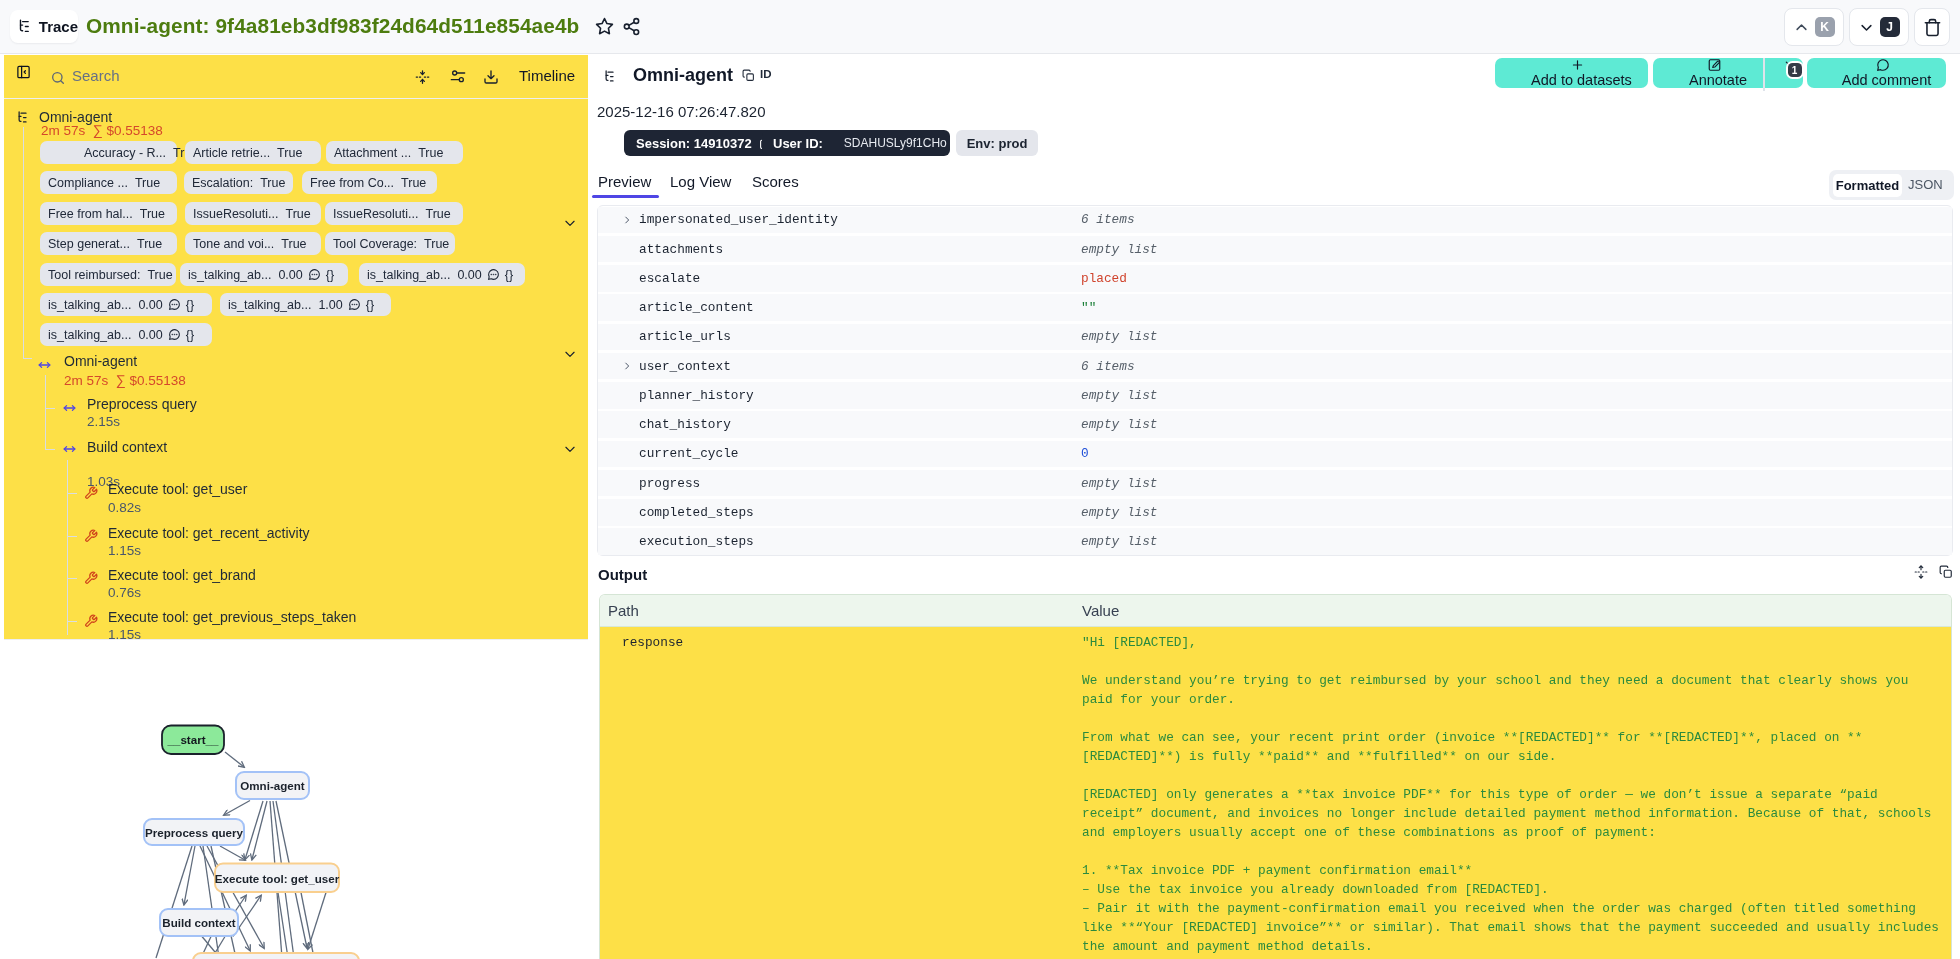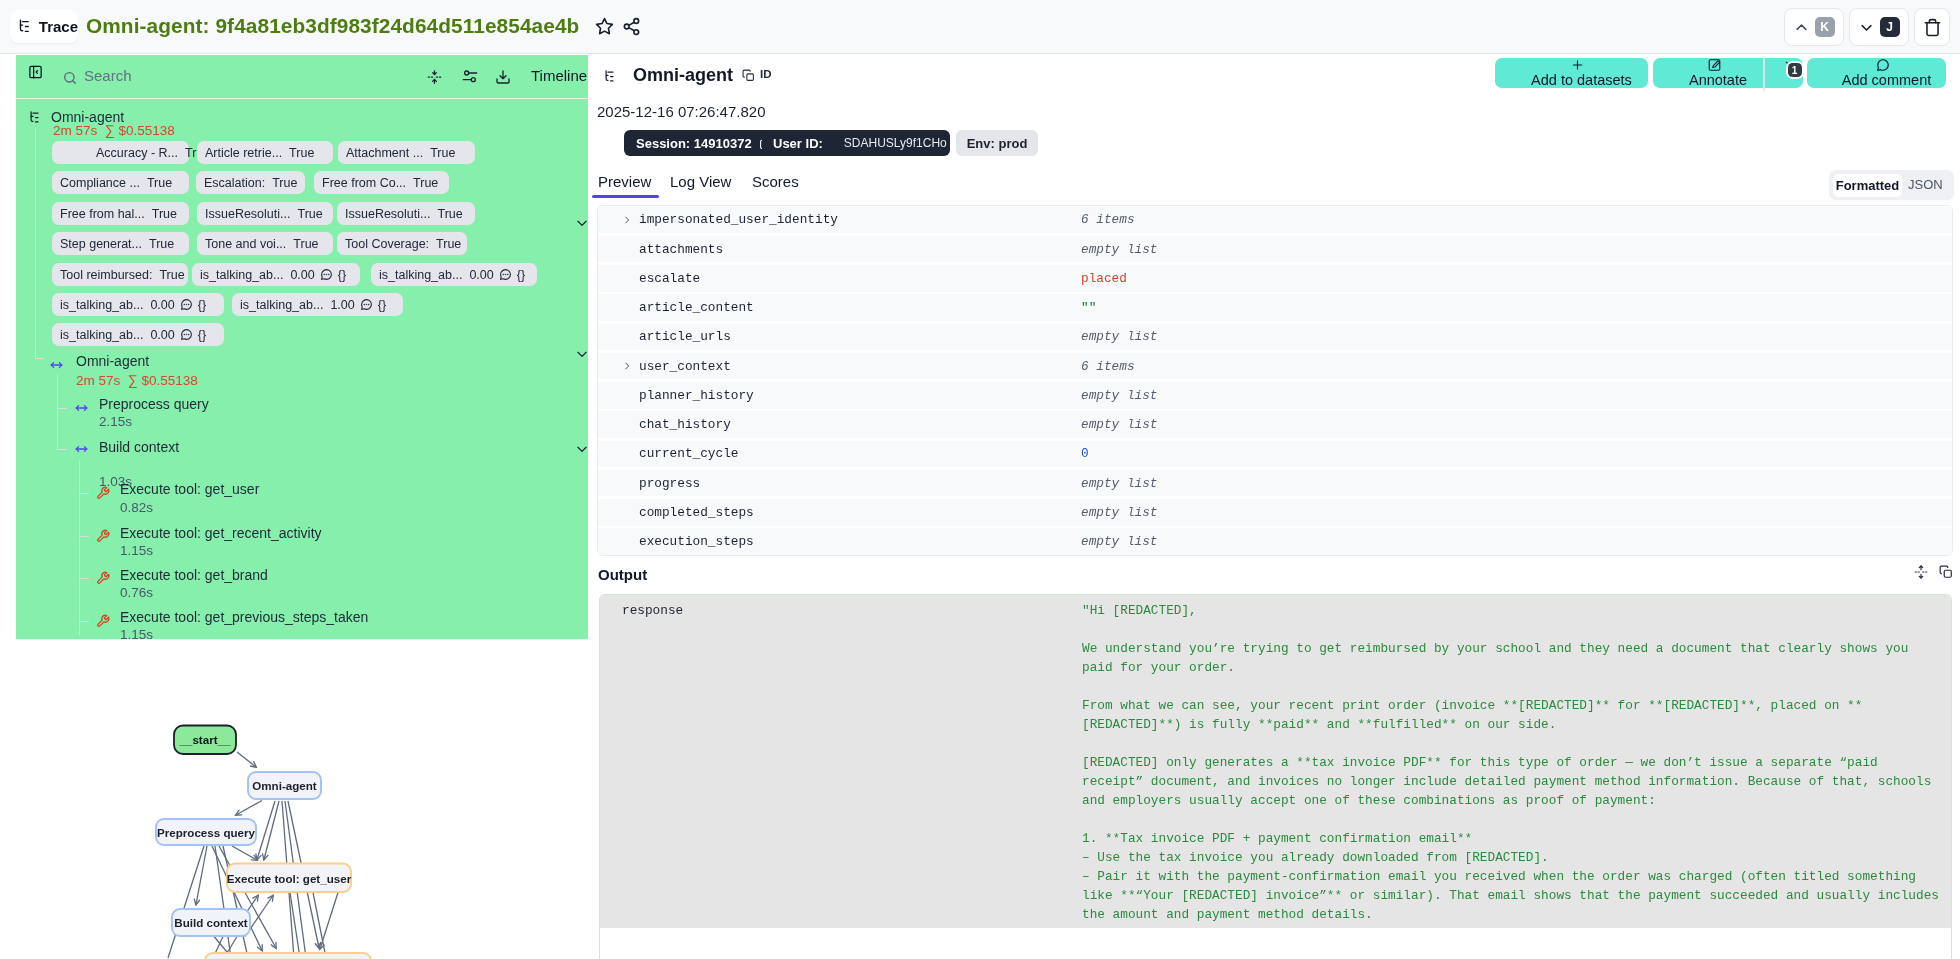--- a/index.html
+++ b/index.html
@@ -11,21 +11,21 @@
 
 
 #topbar { left:0; top:0; width:1960px; height:54px; background:#f8f9fb; border-bottom:1px solid #e6e8ec; }
 #tracepill { left:10px; top:10px; width:68px; height:33px; background:#fff; border-radius:8px; box-shadow:0 1px 2px rgba(16,24,40,.06); display:flex; align-items:center; padding-left:7px; }
 #tracepill span { font-size:15px; font-weight:bold; color:#0d1320; margin-left:5px; }
 #pagetitle { left:86px; top:14px; font-size:20.8px; font-weight:bold; color:#4d7c0f; letter-spacing:0.1px; }
 .topbtn { background:#fff; border:1px solid #e4e7ec; border-radius:8px; top:8px; height:38px; display:flex; align-items:center; justify-content:center; }
 .avbadge { width:20px; height:20px; border-radius:5px; color:#fff; font-size:12px; font-weight:bold; display:flex; align-items:center; justify-content:center; }
 
 
-#leftpanel { left:16px; top:55px; width:587px; height:904px; background:#86efac; border-right:1px solid #e6e8ec; }
+#leftpanel { left:4px; top:55px; width:587px; height:904px; background:#fde047; border-right:1px solid #e6e8ec; }
 #searchrow { left:0; top:0; width:586px; height:44px; border-bottom:1px solid #eceef2; }
 #searchlbl { left:68px; top:12px; font-size:15px; color:#667085; }
 #timelinelbl { left:515px; top:12px; font-size:15px; font-weight:500; color:#121826; }
 #treearea { left:0; top:44px; width:586px; height:541px; border-bottom:1px solid #eceef2; overflow:hidden; }
 .titem { font-size:14px; color:#1f2937; white-space:nowrap; }
 .tdur { font-size:13.5px; color:#49566b; white-space:nowrap; }
 .tred { font-size:13.5px; color:#d5482b; white-space:nowrap; }
 .chip { position:absolute; height:23px; background:#e4e6ec; border-radius:7px; display:flex; align-items:center; padding:0 8px; font-size:12.5px; color:#202939; white-space:nowrap; }
 .chip .tv { margin-left:7px; }
 .gline { position:absolute; background:#d9dde3; }
@@ -486,21 +486,25 @@
       <path d="M12 8V2M9 4.5L12 1.5l3 3"></path>
       <path d="M12 16v6M9 19.5l3 3 3-3"></path>
       <path d="M2 12h2M7 12h2M15 12h2M20 12h2"></path>
     </svg>
   <svg class="abs" style="left:1351px;top:510px" width="14" height="14" viewBox="0 0 24 24" fill="none" stroke="#222b3a" stroke-width="2" stroke-linejoin="round">
       <rect x="9" y="9" width="12" height="12" rx="2"></rect>
       <path d="M5 15H4a2 2 0 0 1-2-2V4a2 2 0 0 1 2-2h9a2 2 0 0 1 2 2v1"></path>
     </svg>
 
   <div class="abs" style="left:11px;top:539px;width:1353px;height:365px;border:1px solid #d5e5d5;border-radius:6px 6px 0 0;border-bottom:none;overflow:hidden;">
-    <div style="height:333px;background:#e5e5e5;position:relative;">
+    <div style="height:32px;background:#edf6ed;border-bottom:1px solid #d8e8d8;position:relative;">
+      <span style="position:absolute;left:8px;top:7px;font-size:15px;color:#374151;">Path</span>
+      <span style="position:absolute;left:482px;top:7px;font-size:15px;color:#374151;">Value</span>
+    </div>
+    <div style="height:333px;background:#fde047;position:relative;">
       <span class="mono" style="position:absolute;left:22px;top:8px;font-size:12.75px;color:#1b2330;">response</span>
       <pre id="greentext" class="mono" style="position:absolute;left:482px;top:6px;font-size:12.75px;line-height:19px;color:#2b8a3e;">"Hi [REDACTED],
 
 We understand you’re trying to get reimbursed by your school and they need a document that clearly shows you
 paid for your order.
 
 From what we can see, your recent print order (invoice **[REDACTED]** for **[REDACTED]**, placed on **
 [REDACTED]**) is fully **paid** and **fulfilled** on our side.
 
 [REDACTED] only generates a **tax invoice PDF** for this type of order — we don’t issue a separate “paid

